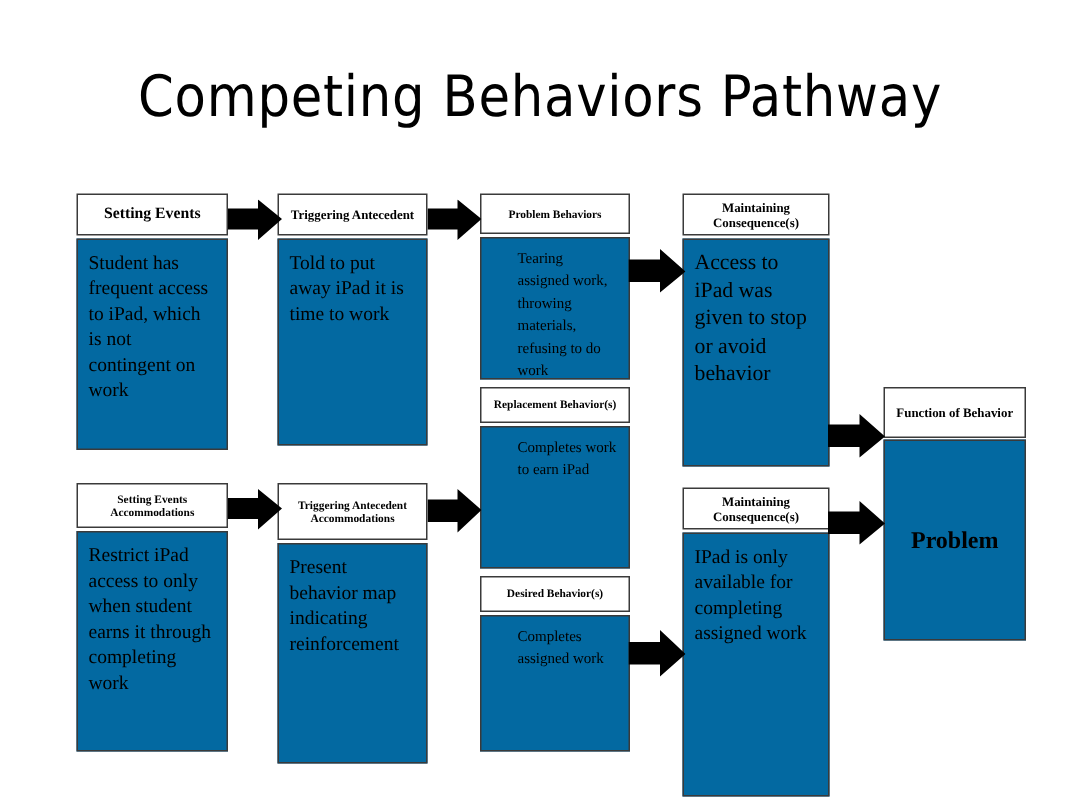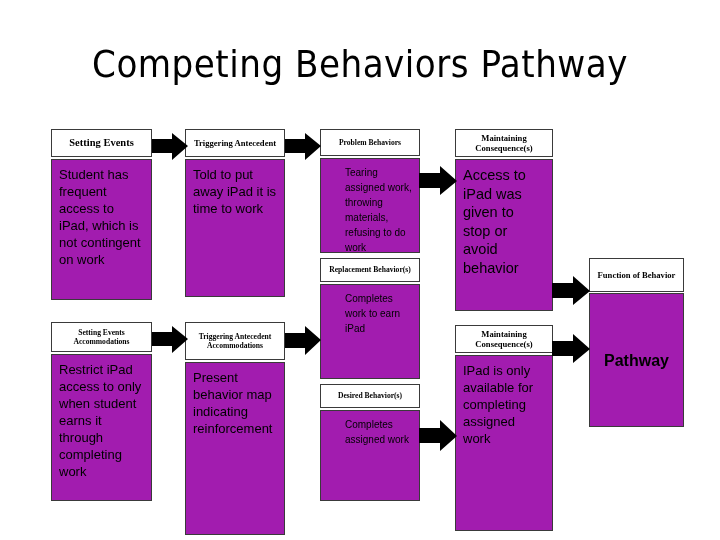--- a/index.html
+++ b/index.html
@@ -54,22 +54,22 @@
     justify-content: center;
     text-align: center;
     font-weight: bold;
     font-family: "Liberation Serif", serif;
     color: #000000;
     padding: 1px 3px;
   }
   .node-body {
     box-sizing: border-box;
     border: 1px solid #3a3a3a;
-    background: #a21caf;
-    font-family: Liberation Sans, sans-serif;
+    background: #0369a1;
+    font-family: Liberation Serif, serif;
     color: #000000;
     padding: 6px 7px 4px 7px;
     overflow: hidden;
   }
 
   
   .hdr-lg { font-size: 10.5px; line-height: 12px; }
   .hdr-md { font-size: 8.6px;  line-height: 10.5px; }
   .hdr-sm { font-size: 7.6px;  line-height: 9.5px; }
 
@@ -115,41 +115,41 @@
     <div class="node-body body-sm" style="height:95px; margin-top:2px;">Tearing assigned work, throwing materials, refusing to do work</div>
   </div>
 
   <div class="node" style="left:455px; top:129px; width:98px;">
     <div class="node-header hdr-md" style="height:28px;">Maintaining Consequence(s)</div>
     <div class="node-body body-lg" style="height:152px; margin-top:2px;">Access to iPad was given to stop or avoid behavior</div>
   </div>
 
   <div class="node" style="left:589px; top:218px; width:95px;">
     <div class="node-header hdr-md" style="height:34px;margin-top:40px;">Function of Behavior</div>
-    <div class="node-body body-center-bold" style="height:134px; margin-top:1px;">Pathway</div>
+    <div class="node-body body-center-bold" style="height:134px; margin-top:1px;">Problem</div>
   </div>
 
   <div class="node" style="left:320px; top:258px; width:100px;">
     <div class="node-header hdr-sm" style="height:24px;">Replacement Behavior(s)</div>
     <div class="node-body body-sm" style="height:95px; margin-top:2px;">Completes work to earn iPad</div>
   </div>
 
   <div class="node" style="left:320px; top:384px; width:100px;">
     <div class="node-header hdr-sm" style="height:24px;">Desired Behavior(s)</div>
     <div class="node-body body-sm" style="height:91px; margin-top:2px;">Completes assigned work</div>
   </div>
 
   <div class="node" style="left:51px; top:322px; width:101px;">
     <div class="node-header hdr-sm" style="height:30px;">Setting Events Accommodations</div>
     <div class="node-body body-md" style="height:147px; margin-top:2px;">Restrict iPad access to only when student earns it through completing work</div>
   </div>
 
   <div class="node" style="left:185px; top:322px; width:100px;">
     <div class="node-header hdr-sm" style="height:38px;">Triggering Antecedent Accommodations</div>
-    <div class="node-body body-md" style="height:173px; margin-top:2px;">Present behavior map indicating reinforcement</div>
+    <div class="node-body body-md" style="height:147px; margin-top:2px;">Present behavior map indicating reinforcement</div>
   </div>
 
   <div class="node" style="left:455px; top:325px; width:98px;">
     <div class="node-header hdr-md" style="height:28px;">Maintaining Consequence(s)</div>
     <div class="node-body body-md" style="height:176px; margin-top:2px;">IPad is only available for completing assigned work</div>
   </div>
 
   <div class="arrow" style="left:152px; top:133px; width:36px; height:28px;">
     <svg width="36" height="28" viewBox="0 0 36 28">
       <polygon points="0,6 20,6 20,0 36,13 20,27 20,20 0,20" fill="#000000"></polygon>

